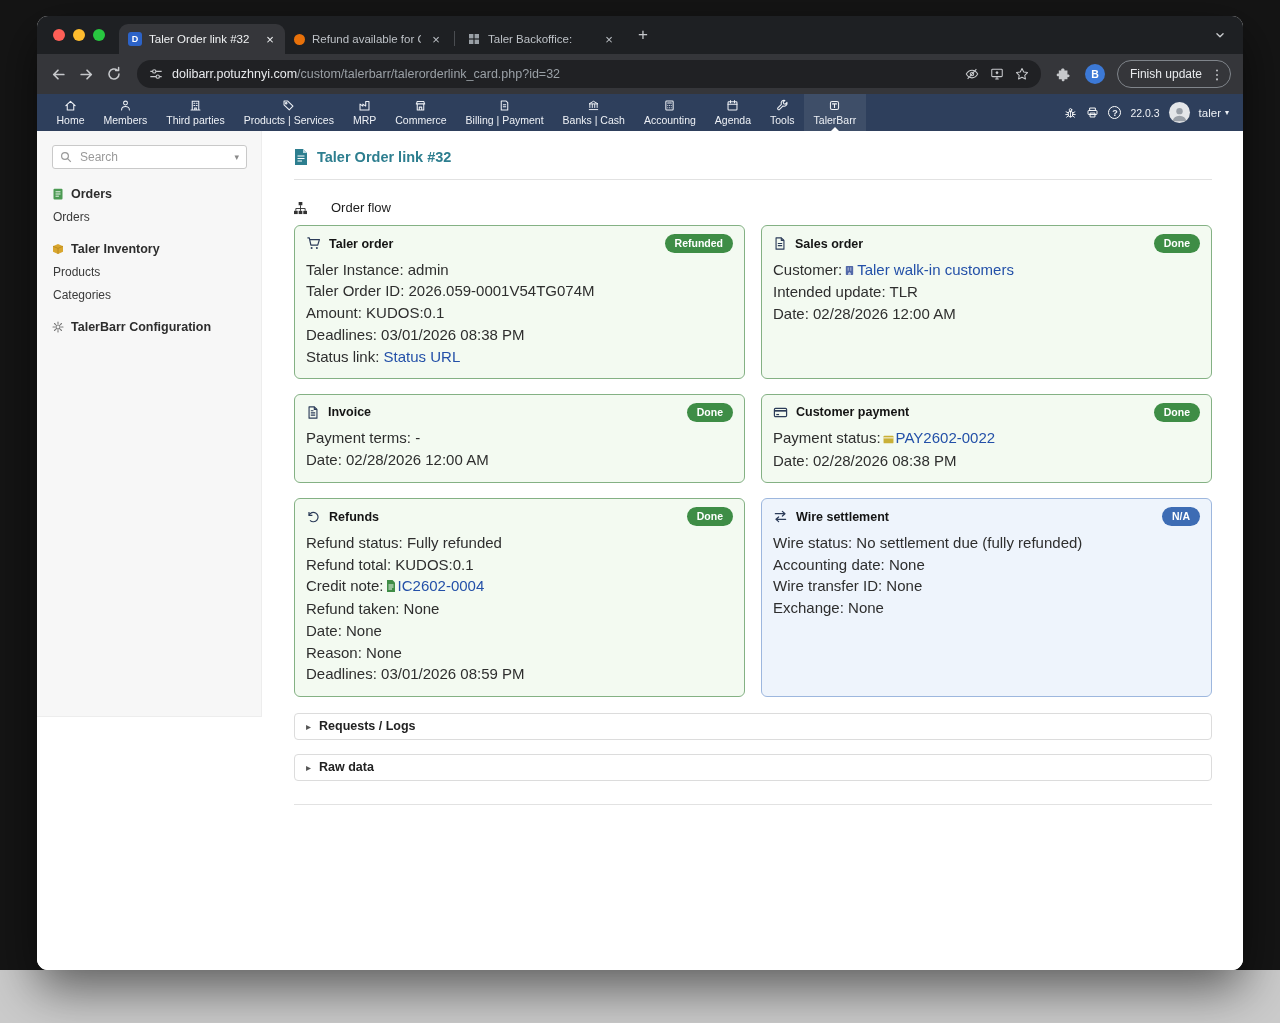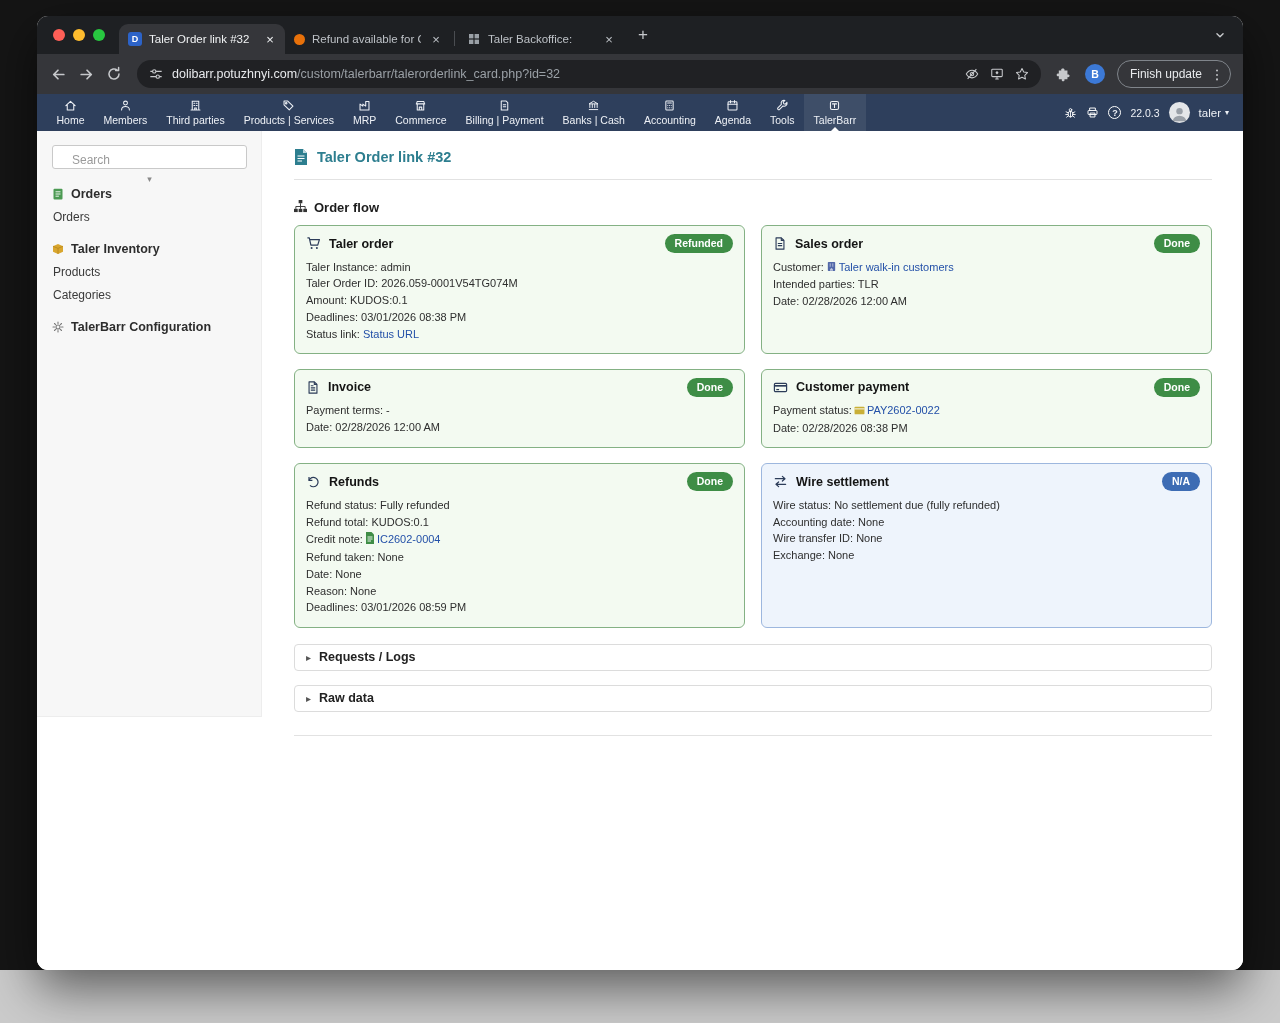--- a/index.html
+++ b/index.html
@@ -58,46 +58,46 @@
   .user-avatar { width: 21px; height: 21px; border-radius: 50%; background: #e4e6e9; overflow: hidden; display: flex;
     align-items: flex-end; justify-content: center; }
   .username { font-size: 11.5px; display: flex; align-items: center; gap: 4px; }
   .caret { font-size: 8px; }
 
   
   .app-body { flex: 1; display: flex; background: #fff; align-items: flex-start; min-height: 0; }
   .sidebar { width: 225px; flex: 0 0 auto; background: #f7f7f7; border-right: 1px solid #ededed; border-bottom: 1px solid #ededed;
     height: 586px; padding: 14px 14px 0 15px; }
   .searchbox { display: flex; align-items: center; gap: 6px; height: 24px; background: #fff; border: 1px solid #c9c9c9;
-    border-radius: 3px; padding: 0 7px; flex-direction: column; }
+    border-radius: 3px; padding: 0 7px; }
   .searchbox input { border: 0; outline: 0; background: transparent; flex: 1; min-width: 0; font-size: 12px; font-family: inherit; color: #333; }
   .searchbox input::placeholder { color: #9a9a9a; }
   .search-caret { color: #8a8a8a; font-size: 9px; }
   .side-section { margin-top: 18px; }
   .section-head { display: flex; align-items: center; gap: 7px; font-size: 12.5px; font-weight: bold; color: #2d2d2d; }
   .section-links { margin-top: 9px; display: flex; flex-direction: column; gap: 9px; padding-left: 1px; }
   .side-link { font-size: 12px; color: #3a3a3a; text-decoration: none; cursor: pointer; }
 
   .main { flex: 1; padding: 18px 31px 0 32px; min-width: 0; }
   .title-row { display: flex; align-items: center; gap: 9px; }
   .page-title { font-size: 14.5px; font-weight: 600; color: #2d7e8f; }
   .rule { border-top: 1px solid #e2e2e2; margin-top: 14px; }
-  .flow-head { margin-top: 20px; display: flex; align-items: flex-start; gap: 7px; font-size: 13px; font-weight: bold; color: #1c1c1c; }
+  .flow-head { margin-top: 20px; display: flex; align-items: flex-end; gap: 24px; font-size: 13px; font-weight: normal; color: #1c1c1c; }
   .cards { margin-top: 10px; display: grid; grid-template-columns: 1fr 1fr; gap: 15px 16px; }
   .card { border-radius: 6px; padding: 8px 11px 10px; }
   .card.green { border: 1px solid #84b184; background: #f3faf1; }
   .card.blue { border: 1px solid #9db7de; background: #eef4fc; }
   .card-head { display: flex; align-items: center; gap: 8px; }
   .card-head svg { color: #2c3c59; flex: 0 0 auto; }
   .card-title { font-size: 12.5px; font-weight: bold; color: #141414; }
   .badge { margin-left: auto; font-size: 10.5px; font-weight: bold; color: #fff; padding: 3px 10px 4px; border-radius: 11px; }
   .badge.green { background: #3e8d46; }
   .badge.blue { background: #3d6cb4; }
   .card-body { margin-top: 6px; }
-  .line { font-size: 11px; color: #2e2e2e; padding: 1.5px 0; line-height: 1.25; }
+  .line { font-size: 15px; color: #2e2e2e; padding: 1.5px 0; line-height: 1.25; }
   .mini { display: inline-block; vertical-align: -1px; margin: 0 2px 0 2px; }
   .doclink { color: #2350a8; text-decoration: none; cursor: pointer; }
   .collapsible { margin-top: 16px; border: 1px solid #dcdcdc; border-radius: 4px; height: 27px; display: flex; align-items: center;
     gap: 8px; padding: 0 11px; font-size: 12.5px; font-weight: bold; color: #222; cursor: default; }
   .collapsible .tri { color: #555; font-size: 10px; font-weight: normal; }
   .collapsible + .collapsible { margin-top: 14px; }
   .bottom-rule { border-top: 1px solid #e2e2e2; margin-top: 23px; }
 </style>
 </head>
 <body>
@@ -410,21 +410,21 @@
                   <path d="M9.5 1.5 v3 h3 M5.5 8 h5 M5.5 10.5 h5"></path>
                 </svg>
               <span class="card-title">Sales order</span>
               <span class="badge green">Done</span>
             </div>
             <div class="card-body">
               <div class="line"><span>Customer:</span><span class="mini"><svg width="11" height="11" viewBox="0 0 12 12">
                       <rect x="2" y="1.2" width="8" height="9.6" rx="0.8" fill="#5168a8"></rect>
                       <path d="M4 3.4 h1.2 M6.8 3.4 H8 M4 5.4 h1.2 M6.8 5.4 H8 M5.3 10.8 V8.6 h1.4 v2.2" stroke="#fff" stroke-width="0.9" fill="none"></path>
                     </svg></span><a class="doclink">Taler walk-in customers</a></div>
-              <div class="line"><span>Intended parties:</span> <span>TLR</span></div>
+              <div class="line"><span>Intended update:</span> <span>TLR</span></div>
               <div class="line"><span>Date:</span> <span>02/28/2026 12:00 AM</span></div>
             </div>
           </div>
 
           <div class="card green">
             <div class="card-head">
               <svg width="14" height="15" viewBox="0 0 16 16" fill="none" stroke="currentColor" stroke-width="1.3" stroke-linejoin="round">
                   <path d="M3.5 1.5 h6 l3 3 v10 h-9 Z"></path>
                   <path d="M9.5 1.5 v3 h3 M5.5 6 h3 M5.5 8.5 h5 M5.5 11 h5"></path>
                 </svg>

